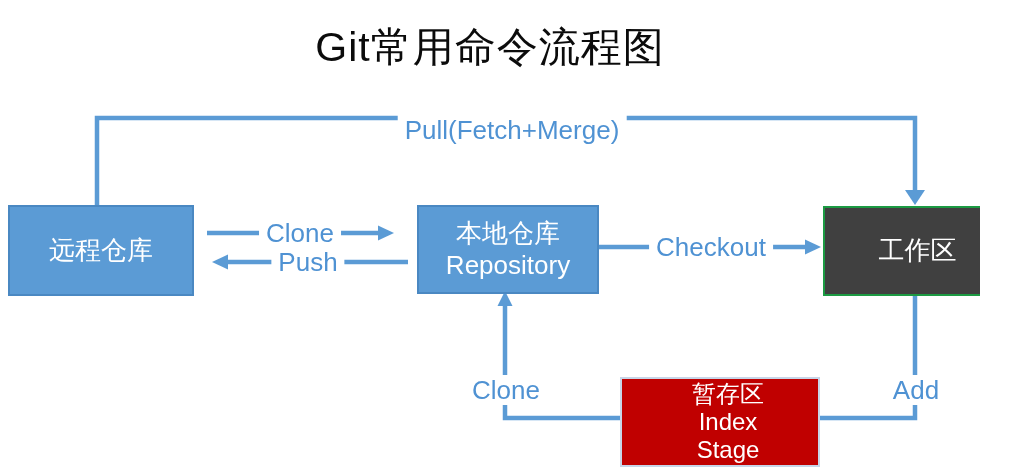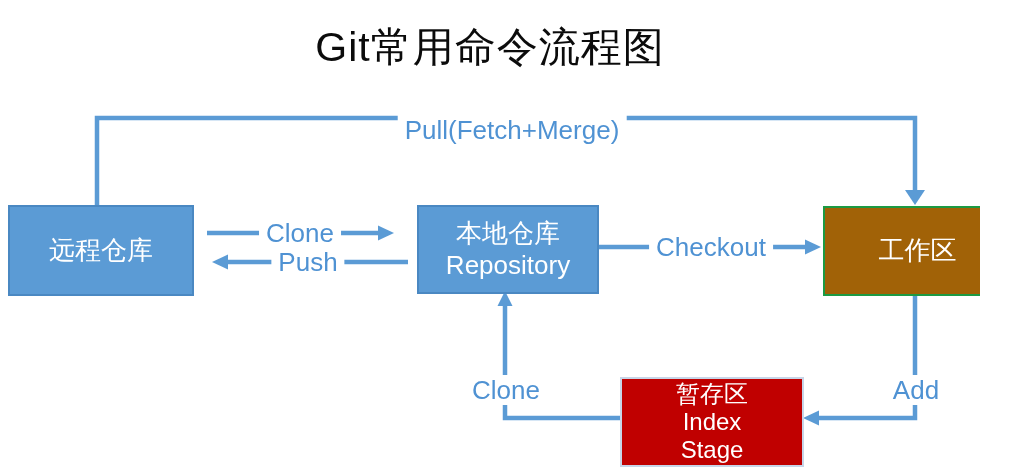--- a/index.html
+++ b/index.html
@@ -63,33 +63,33 @@
     color: #ffffff;
     text-align: center;
     font-size: 26px;
     line-height: 1.22;
   }
   .node.blue {
     background: #5b9bd5;
     border: 2px solid #4a88c2;
   }
   .node.green {
-    background: #a16207;
+    background: #404040;
     border: 2px solid #1c9a43;
   }
   .node.red {
     background: #c00000;
     border: 2px solid #c7d5e8;
     font-size: 24px;
     line-height: 1.18;
   }
   #node-remote     { left: 8px;   top: 205px; width: 182px; height: 87px; }
   #node-repository { left: 417px; top: 205px; width: 178px; height: 85px; }
   #node-workspace  { left: 823px; top: 206px; width: 185px; height: 86px; }
-  #node-index      { left: 620px; top: 377px; width: 180px; height: 86px; }
+  #node-index      { left: 620px; top: 377px; width: 180px; height: 86px; padding-left: 16px; }
   .return-mark {
     position: absolute;
     left: 990px;
     top: 444px;
     z-index: 2;
     color: #777777;
     font-size: 17px;
   }
 </style>
 </head>

